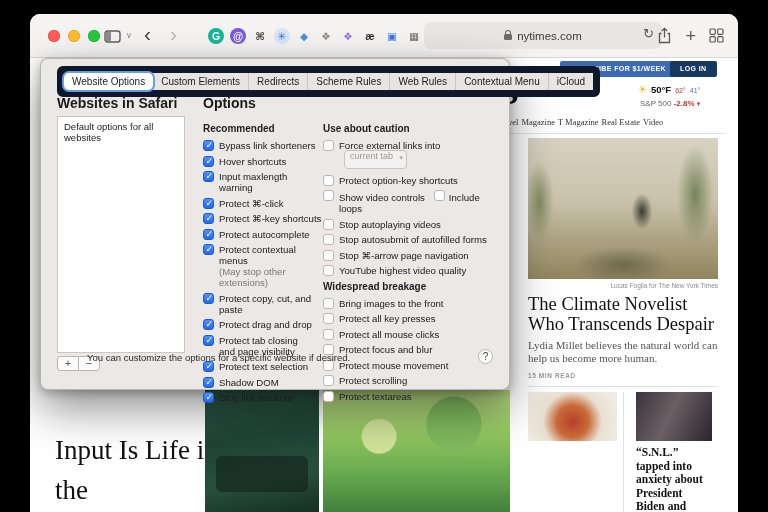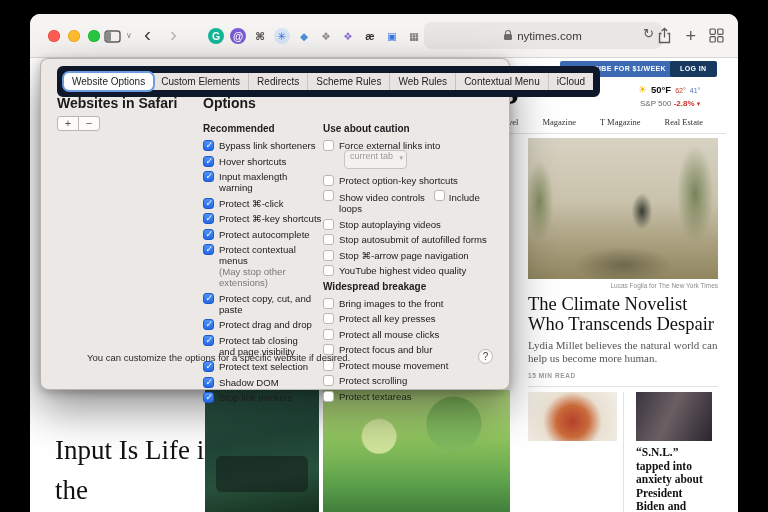--- a/index.html
+++ b/index.html
@@ -62,21 +62,21 @@
   }
   .weather { position:absolute; left:608px; top:26px; display:flex; gap:4px; align-items:baseline; font-size:9.5px; color:#111; }
   .weather .sun { color:#f7b500; font-size:10px; }
   .weather .temp { font-weight:bold; }
   .weather .hi { font-size:7px; color:#c0392b; }
   .weather .lo { font-size:7px; color:#4a78b3; }
   .market { position:absolute; left:610px; top:41px; font-size:8px; color:#666; }
   .market .chg { color:#d0312d; font-weight:bold; }
   .market .arrow { color:#d0312d; font-size:7px; }
   .nyt-nav {
-    position:absolute; left:478px; top:59px; width:218px; display:flex; gap:24px;
+    position:absolute; left:478px; top:59px; width:218px; display:flex; gap:3px;
     font-size:8.5px; color:#333; padding-bottom:6px; border-bottom:1px solid #e2e2e2;
     font-family:"Liberation Serif","DejaVu Serif",serif; white-space:nowrap; overflow:hidden;
   }
   .right-col { position:absolute; left:498px; top:80px; width:190px; }
   .hero-img {
     width:190px; height:141px;
     background:
       radial-gradient(ellipse 16px 28px at 60% 52%, rgba(40,45,38,.9), transparent 65%),
       radial-gradient(ellipse 26px 70px at 88% 40%, rgba(90,110,60,.75), transparent 70%),
       radial-gradient(ellipse 20px 58px at 6% 45%, rgba(100,115,65,.7), transparent 70%),
@@ -297,20 +297,25 @@
         <span class="tab">Web Rules</span>
 
         <span class="tab">Contextual Menu</span>
 
         <span class="tab">iCloud</span>
 
     </div>
 
     <div class="col-websites">
       <div class="sec-heading">Websites in Safari</div>
+      <div class="site-list">
+
+          <div class="site-item">Default options for all websites</div>
+
+      </div>
       <div class="list-btns">
         <span class="lbtn">+</span>
         <span class="lbtn">−</span>
       </div>
     </div>
 
     <div class="col-options">
       <div class="sec-heading">Options</div>
       <div class="opts-cols">
         <div class="opt-col1">

